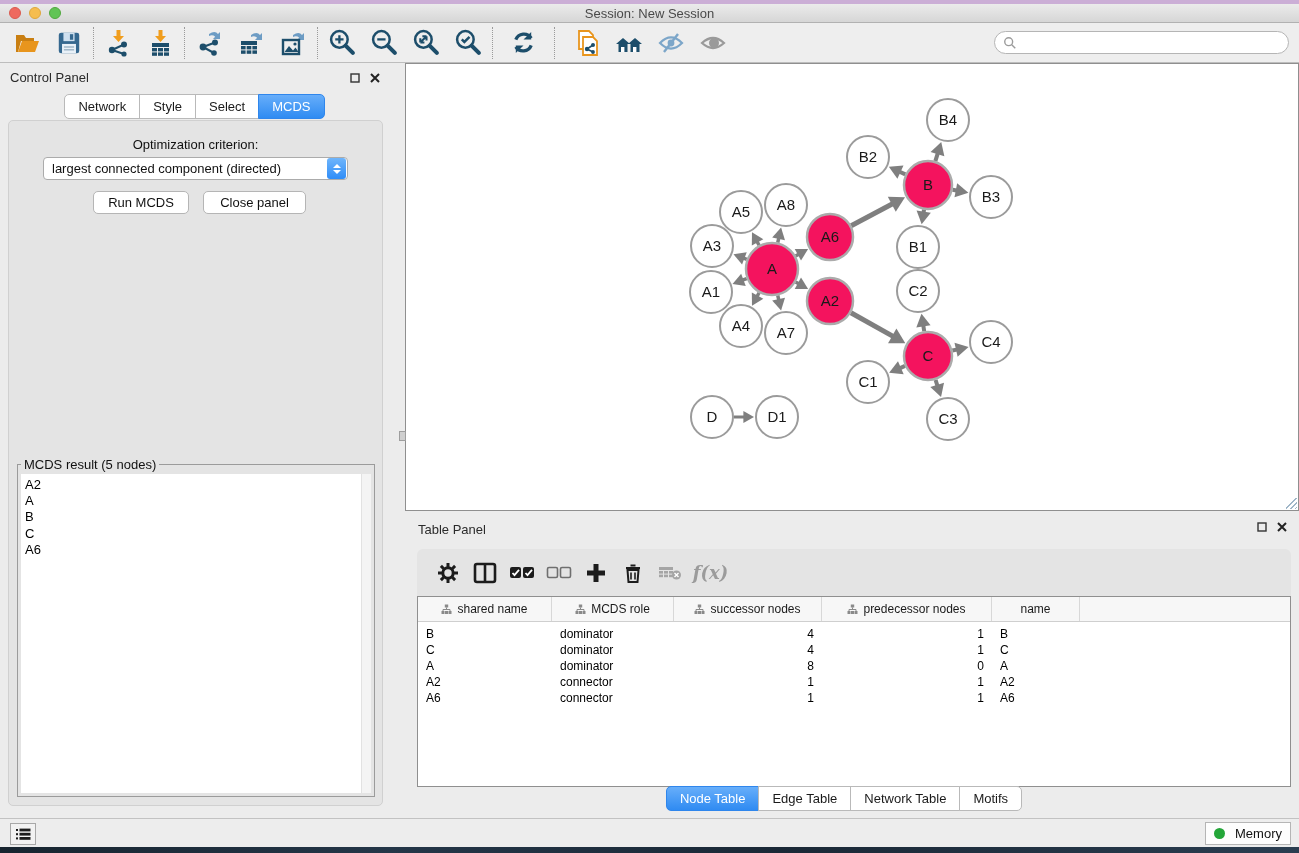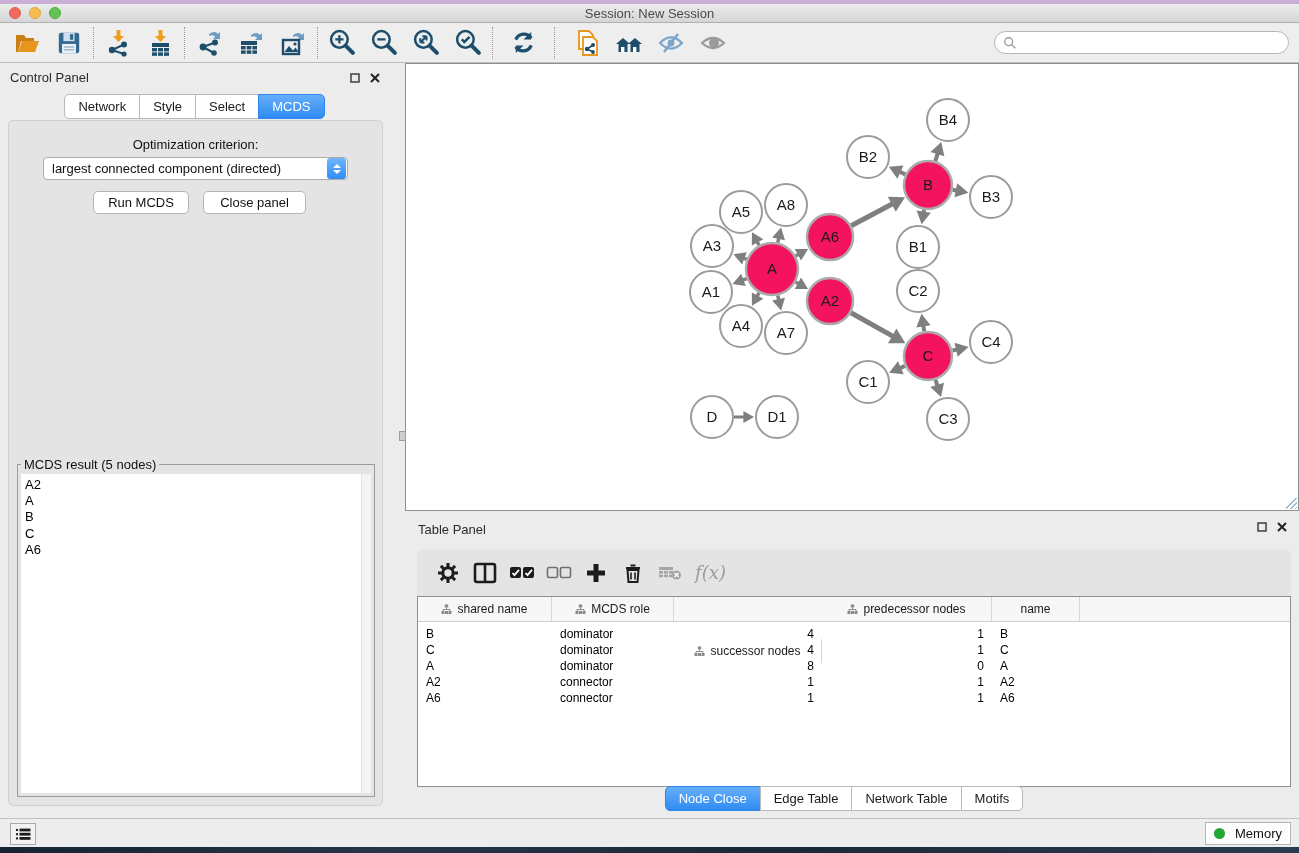--- a/index.html
+++ b/index.html
@@ -80,21 +80,21 @@
       transparent 66%, #9fb6c8 66%, #9fb6c8 73%, transparent 73%, transparent 87%, #9fb6c8 87%, #9fb6c8 94%, transparent 94%); }
   .split-handle { background:#cfcfcf; border:1px solid #9e9e9e; }
 
   
   #table-panel { left:390px; top:511px; width:909px; height:307px; background:#ececec; }
   #tp-titlerow { position:absolute; left:15px; top:11px; right:8px; height:18px; }
   #tp-titlerow .t { position:absolute; left:13px; top:0; font-size:13px; color:#2b2b2b; }
   #tp-toolbar { position:absolute; left:27px; top:38px; width:874px; height:47px;
     background:#e4e4e4; border-radius:6px 6px 0 0; display:flex; align-items:center; padding-left:12px; }
   .tp-btn { width:37px; height:37px; display:flex; align-items:center; justify-content:center; }
-  .fx { font-family:"DejaVu Serif", serif; font-style:italic; font-size:18px; color:#9b9b9b; }
+  .fx { font-family:"DejaVu Serif", serif; font-style:italic; font-size:18px; color:#9b9b9b;font-weight:bold; }
   #tbl { position:absolute; left:27px; top:85px; width:874px; height:191px; background:#fff;
     border:1px solid #8f8f8f; overflow:hidden; }
   #tbl-head { display:flex; height:25px; background:#f7f7f7; border-bottom:1px solid #cfcfcf; }
   .th { display:flex; align-items:center; justify-content:center; gap:5px;
     border-right:1px solid #d8d8d8; font-size:12px; color:#1a1a1a; height:100%; }
   .tr { display:flex; height:16px; align-items:center; }
   .td { font-size:12px; color:#000; padding:0 8px; white-space:nowrap; }
   #tp-tabs { position:absolute; left:0; bottom:7px; width:100%; display:flex; justify-content:center; }
   
   #statusbar { left:0; top:818px; width:1299px; height:29px; background:#ededed;
@@ -501,21 +501,21 @@
         <div class="th" style="width: 122px;">
           <svg width="11" height="11" viewBox="0 0 11 11">
             <rect x="3.8" y="0.5" width="3.4" height="3" fill="#8a8a8a"></rect>
             <path d="M5.5 3.5 v2 M2 7 v-1.5 h7 V7" stroke="#8a8a8a" stroke-width="1" fill="none"></path>
             <rect x="0.5" y="7" width="3" height="3" fill="#8a8a8a"></rect>
             <rect x="4" y="7" width="3" height="3" fill="#8a8a8a"></rect>
             <rect x="7.5" y="7" width="3" height="3" fill="#8a8a8a"></rect>
           </svg>
           <span>MCDS role</span>
         </div>
-        <div class="th" style="width: 148px; margin-top: 42px;">
+        <div class="th" style="width: 148px;">
           <svg width="11" height="11" viewBox="0 0 11 11">
             <rect x="3.8" y="0.5" width="3.4" height="3" fill="#8a8a8a"></rect>
             <path d="M5.5 3.5 v2 M2 7 v-1.5 h7 V7" stroke="#8a8a8a" stroke-width="1" fill="none"></path>
             <rect x="0.5" y="7" width="3" height="3" fill="#8a8a8a"></rect>
             <rect x="4" y="7" width="3" height="3" fill="#8a8a8a"></rect>
             <rect x="7.5" y="7" width="3" height="3" fill="#8a8a8a"></rect>
           </svg>
           <span>successor nodes</span>
         </div>
         <div class="th" style="width: 170px;">
@@ -565,21 +565,21 @@
         <div class="tr">
           <div class="td" style="width: 134px; text-align: left;">A6</div>
           <div class="td" style="width: 122px; text-align: left;">connector</div>
           <div class="td" style="width: 148px; text-align: right;">1</div>
           <div class="td" style="width: 170px; text-align: right;">1</div>
           <div class="td" style="width: 88px; text-align: left;">A6</div>
         </div>
       </div>
   </div>
   <div id="tp-tabs">
-      <div class="seg-tab active">Node Close</div>
+      <div class="seg-tab active">Node Table</div>
       <div class="seg-tab">Edge Table</div>
       <div class="seg-tab">Network Table</div>
       <div class="seg-tab">Motifs</div>
     </div>
 </div>
 
 <div id="statusbar" class="abs">
   <div id="status-list-btn">
     <svg width="15" height="13" viewBox="0 0 15 13">
       <g fill="#1c1c1c">

